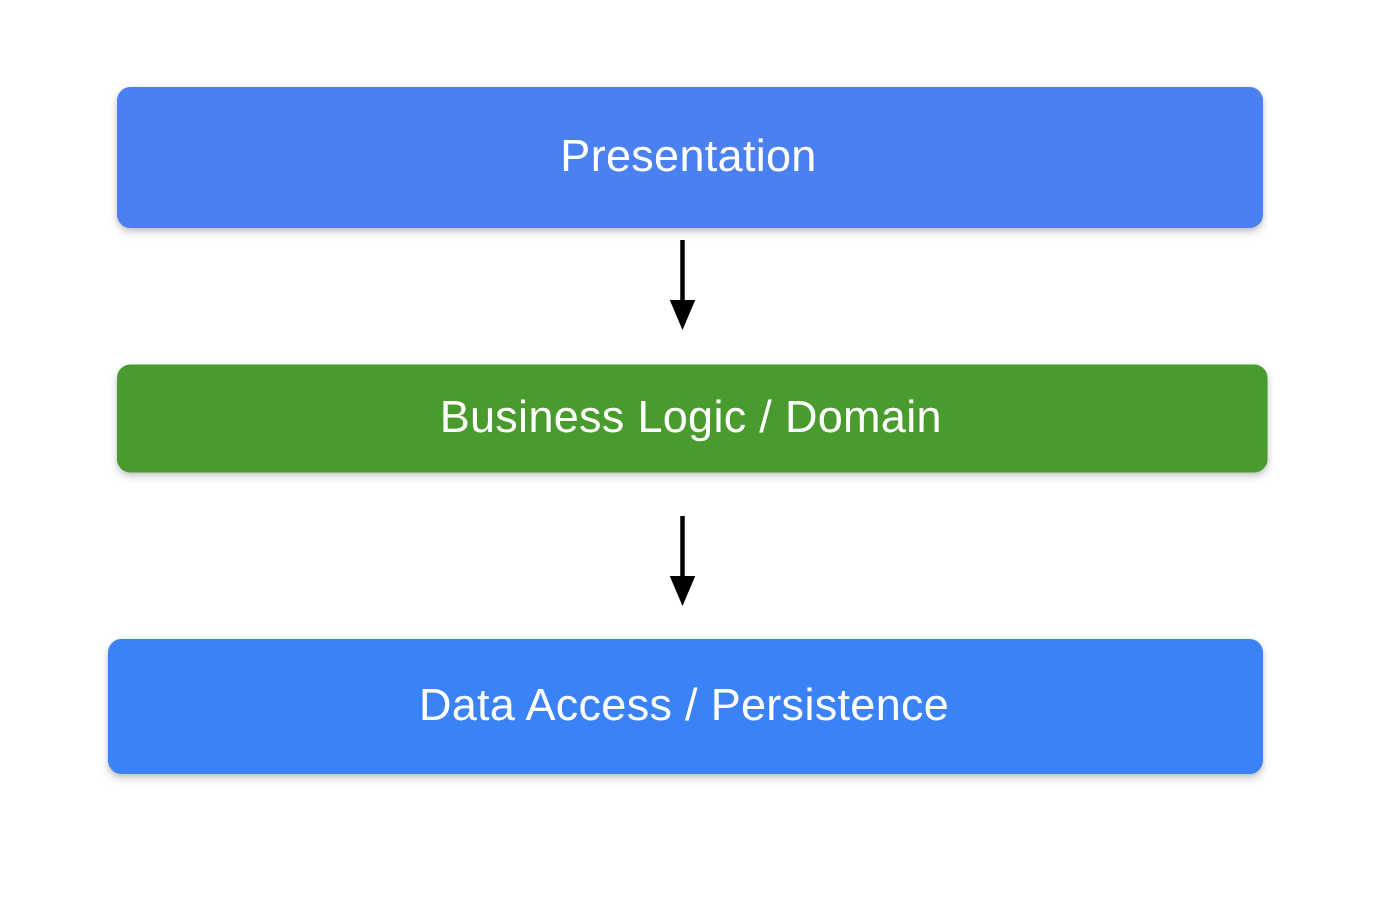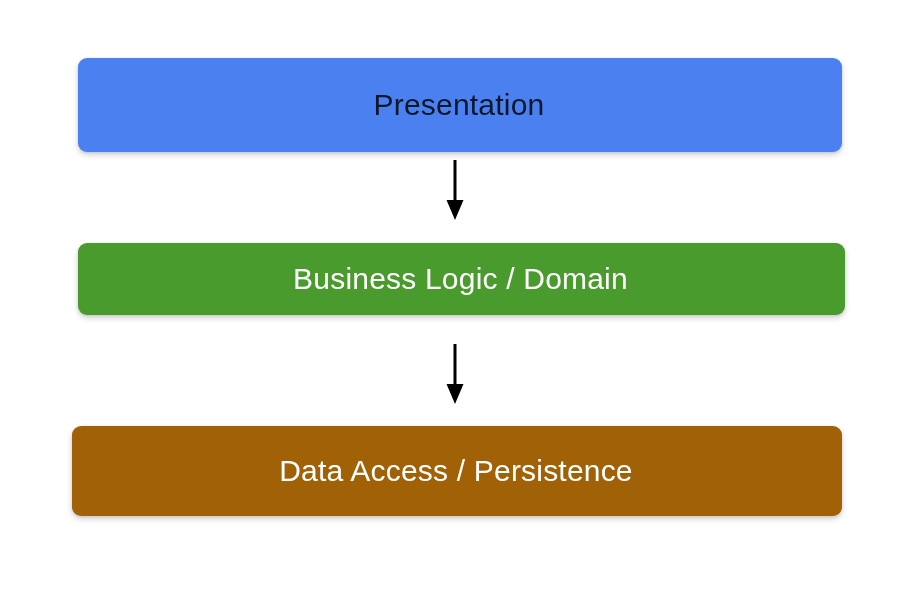--- a/index.html
+++ b/index.html
@@ -86,38 +86,38 @@
     height: 62px;
     overflow: visible;
   }
 </style>
 </head>
 <body style="background: rgb(255, 255, 255);">
 
 <div id="diagram-canvas">
 
   <div class="layer-box" id="layer-box-presentation" style="background: rgb(74, 128, 240);">
-    <span class="layer-label" style="color: #0f172a;">Presentation</span>
+    <span class="layer-label" style="color: #ffffff;">Presentation</span>
   </div>
 
   <div class="connector-arrow" id="connector-presentation-business">
     <svg viewBox="0 0 36 62" xmlns="http://www.w3.org/2000/svg">
       <line x1="18" y1="0" x2="18" y2="42" stroke="#000000" stroke-width="3"></line>
       <polygon points="18,60 9.5,40 26.5,40" fill="#000000"></polygon>
     </svg>
   </div>
 
   <div class="layer-box" id="layer-box-business" style="background: rgb(74, 155, 45);">
     <span class="layer-label" style="color: rgb(255, 255, 255);">Business Logic / Domain</span>
   </div>
 
   <div class="connector-arrow" id="connector-business-data">
     <svg viewBox="0 0 36 62" xmlns="http://www.w3.org/2000/svg">
       <line x1="18" y1="0" x2="18" y2="42" stroke="#000000" stroke-width="3"></line>
       <polygon points="18,60 9.5,40 26.5,40" fill="#000000"></polygon>
     </svg>
   </div>
 
-  <div class="layer-box" id="layer-box-data" style="background: #a16207;">
+  <div class="layer-box" id="layer-box-data" style="background: #3b82f6;">
     <span class="layer-label" style="color: rgb(255, 255, 255);">Data Access / Persistence</span>
   </div>
 
 </div>
 
 </body></html>

